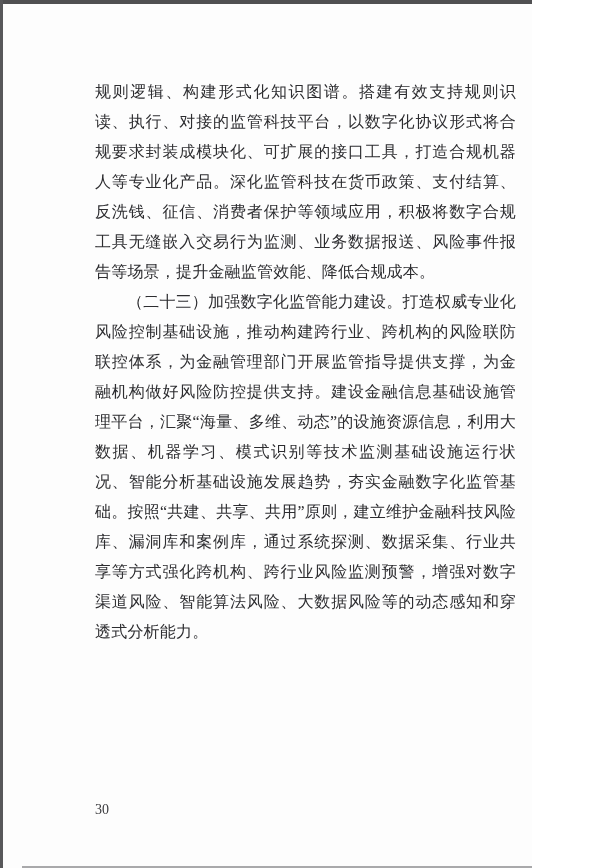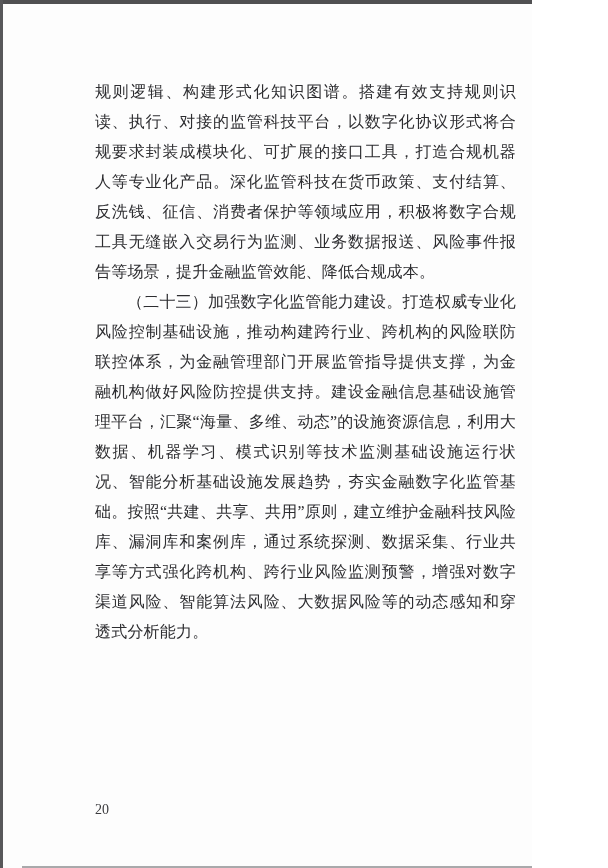--- a/index.html
+++ b/index.html
@@ -67,14 +67,14 @@
 <div class="scan-page">
   <div class="edge-top"></div>
   <div class="edge-left"></div>
   <div class="edge-bottom"></div>
 
   <div class="text-block">
     <p>规则逻辑、构建形式化知识图谱。搭建有效支持规则识读、执行、对接的监管科技平台，以数字化协议形式将合规要求封装成模块化、可扩展的接口工具，打造合规机器人等专业化产品。深化监管科技在货币政策、支付结算、反洗钱、征信、消费者保护等领域应用，积极将数字合规工具无缝嵌入交易行为监测、业务数据报送、风险事件报告等场景，提升金融监管效能、降低合规成本。</p>
     <p class="indent">（二十三）加强数字化监管能力建设。打造权威专业化风险控制基础设施，推动构建跨行业、跨机构的风险联防联控体系，为金融管理部门开展监管指导提供支撑，为金融机构做好风险防控提供支持。建设金融信息基础设施管理平台，汇聚“海量、多维、动态”的设施资源信息，利用大数据、机器学习、模式识别等技术监测基础设施运行状况、智能分析基础设施发展趋势，夯实金融数字化监管基础。按照“共建、共享、共用”原则，建立维护金融科技风险库、漏洞库和案例库，通过系统探测、数据采集、行业共享等方式强化跨机构、跨行业风险监测预警，增强对数字渠道风险、智能算法风险、大数据风险等的动态感知和穿透式分析能力。</p>
   </div>
 
-  <div class="folio">20</div>
+  <div class="folio">30</div>
 </div>
 
 </body></html>

